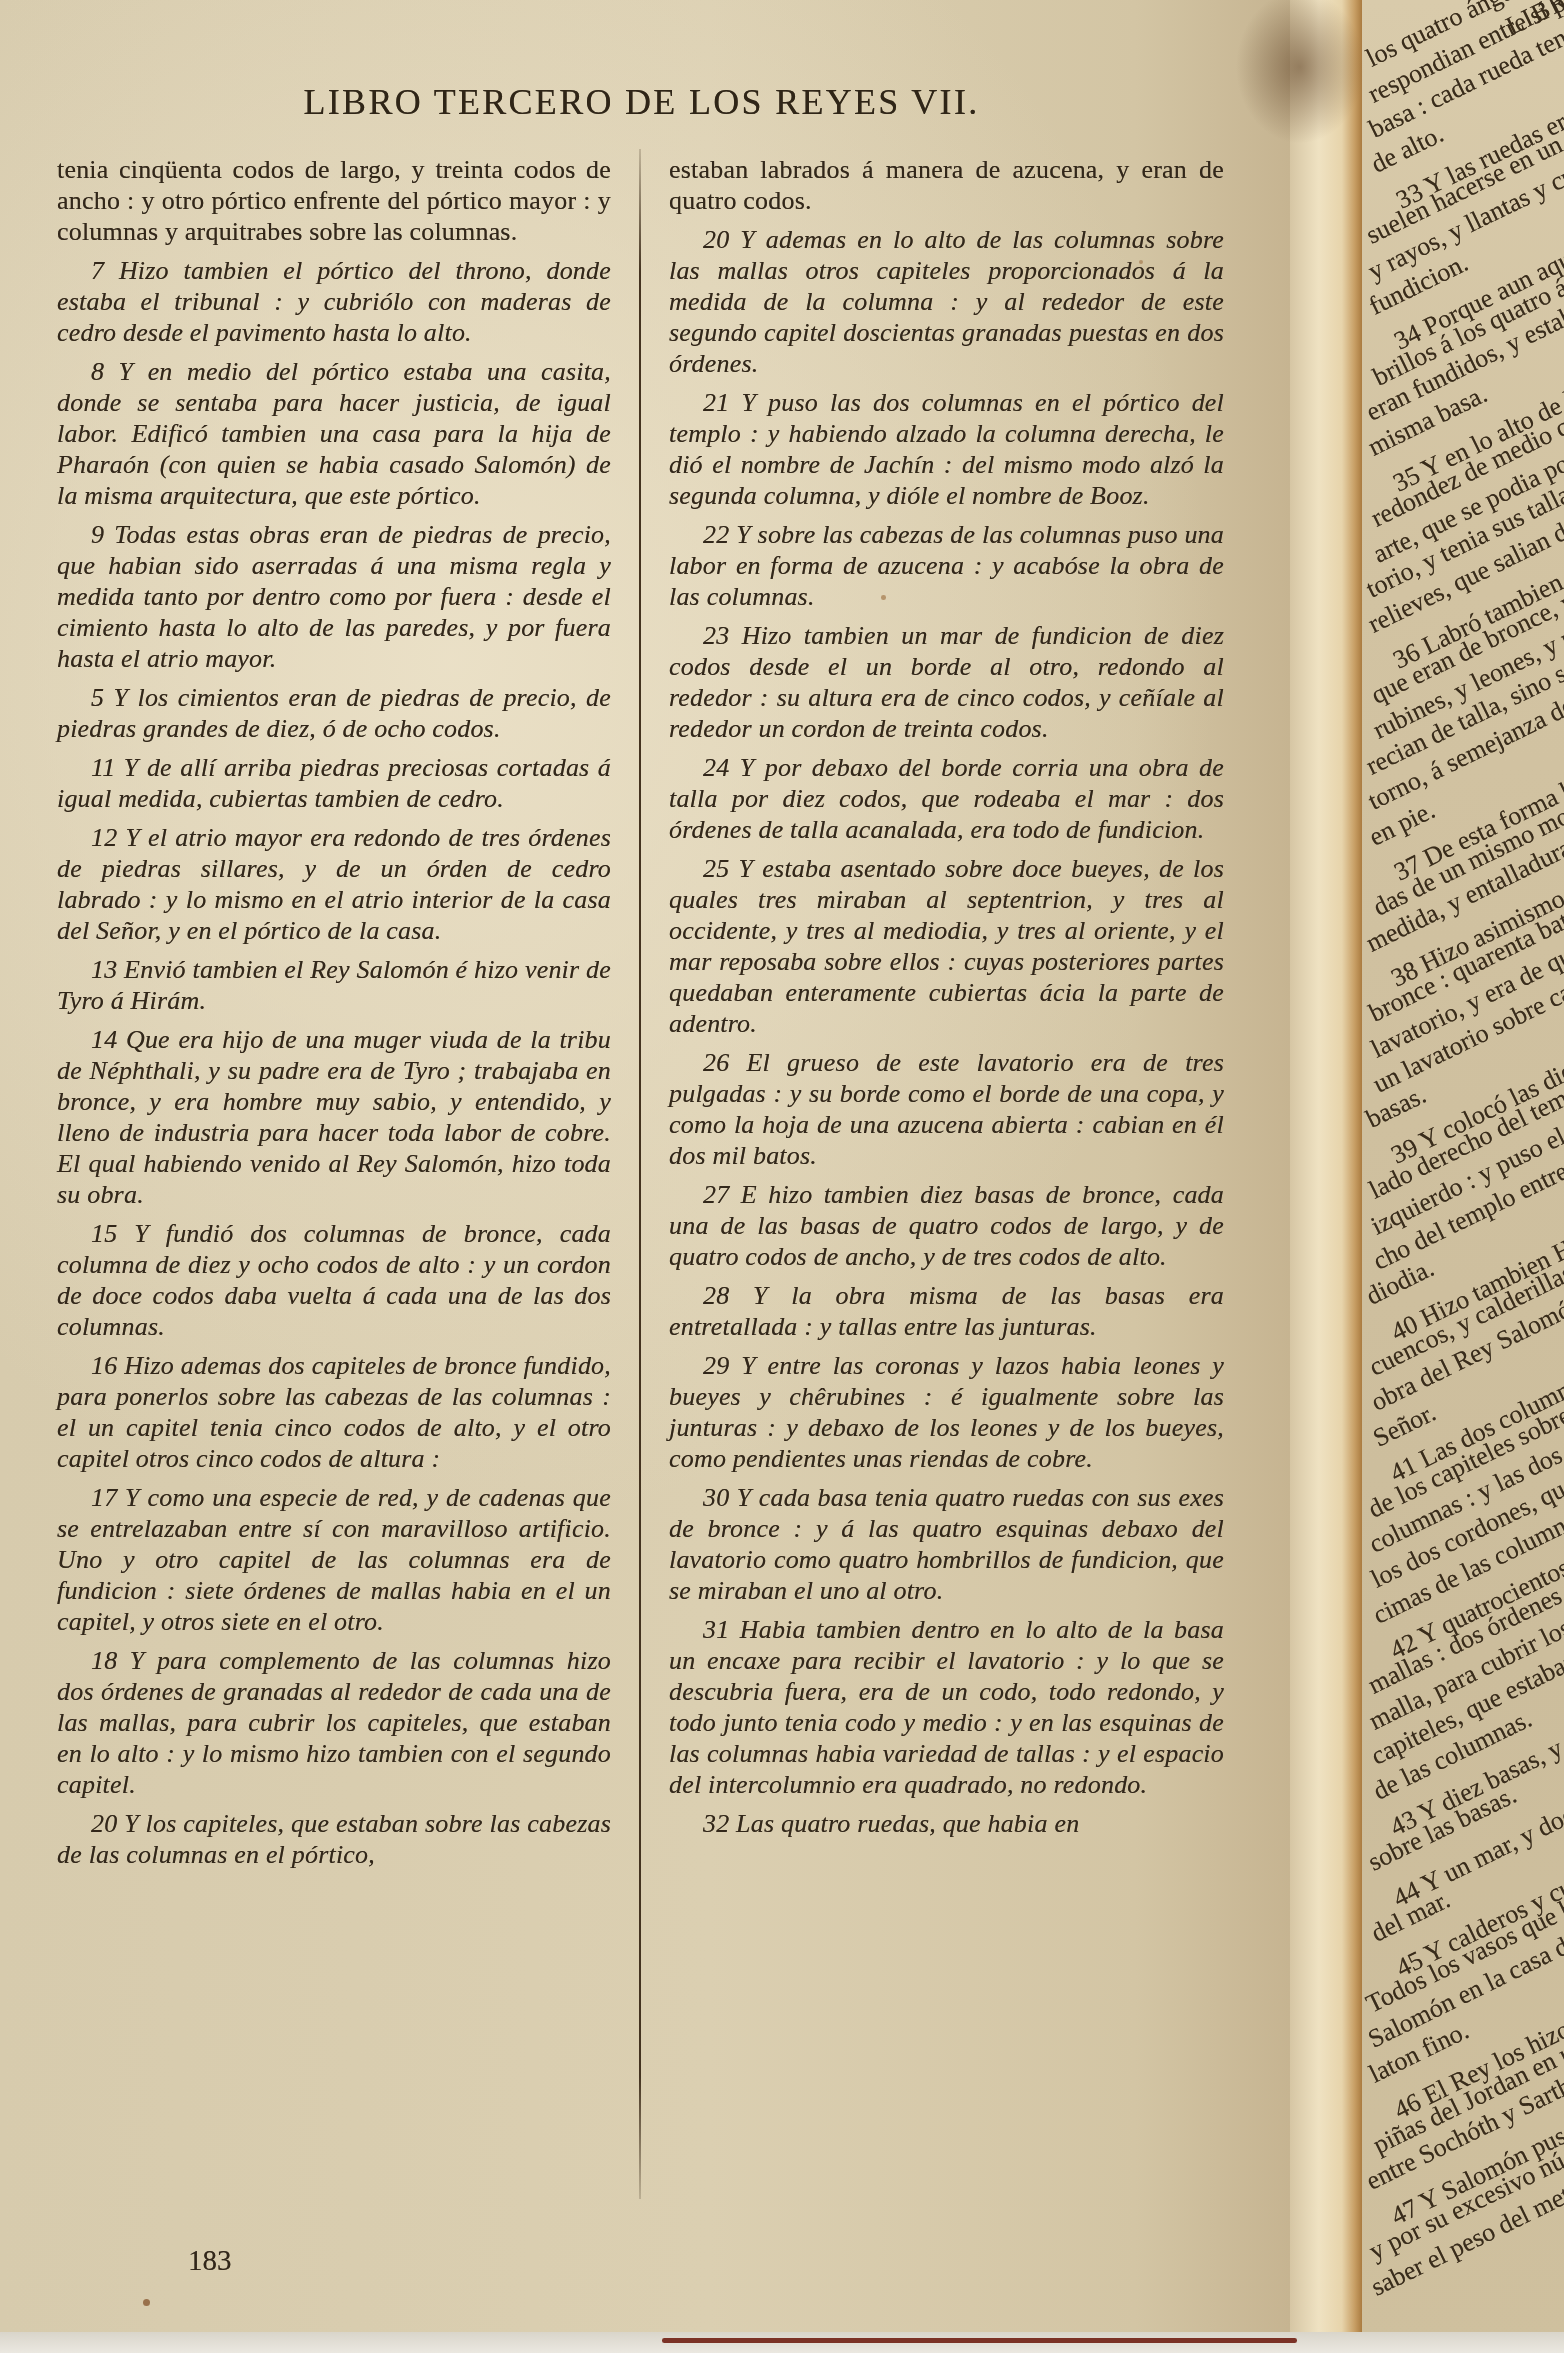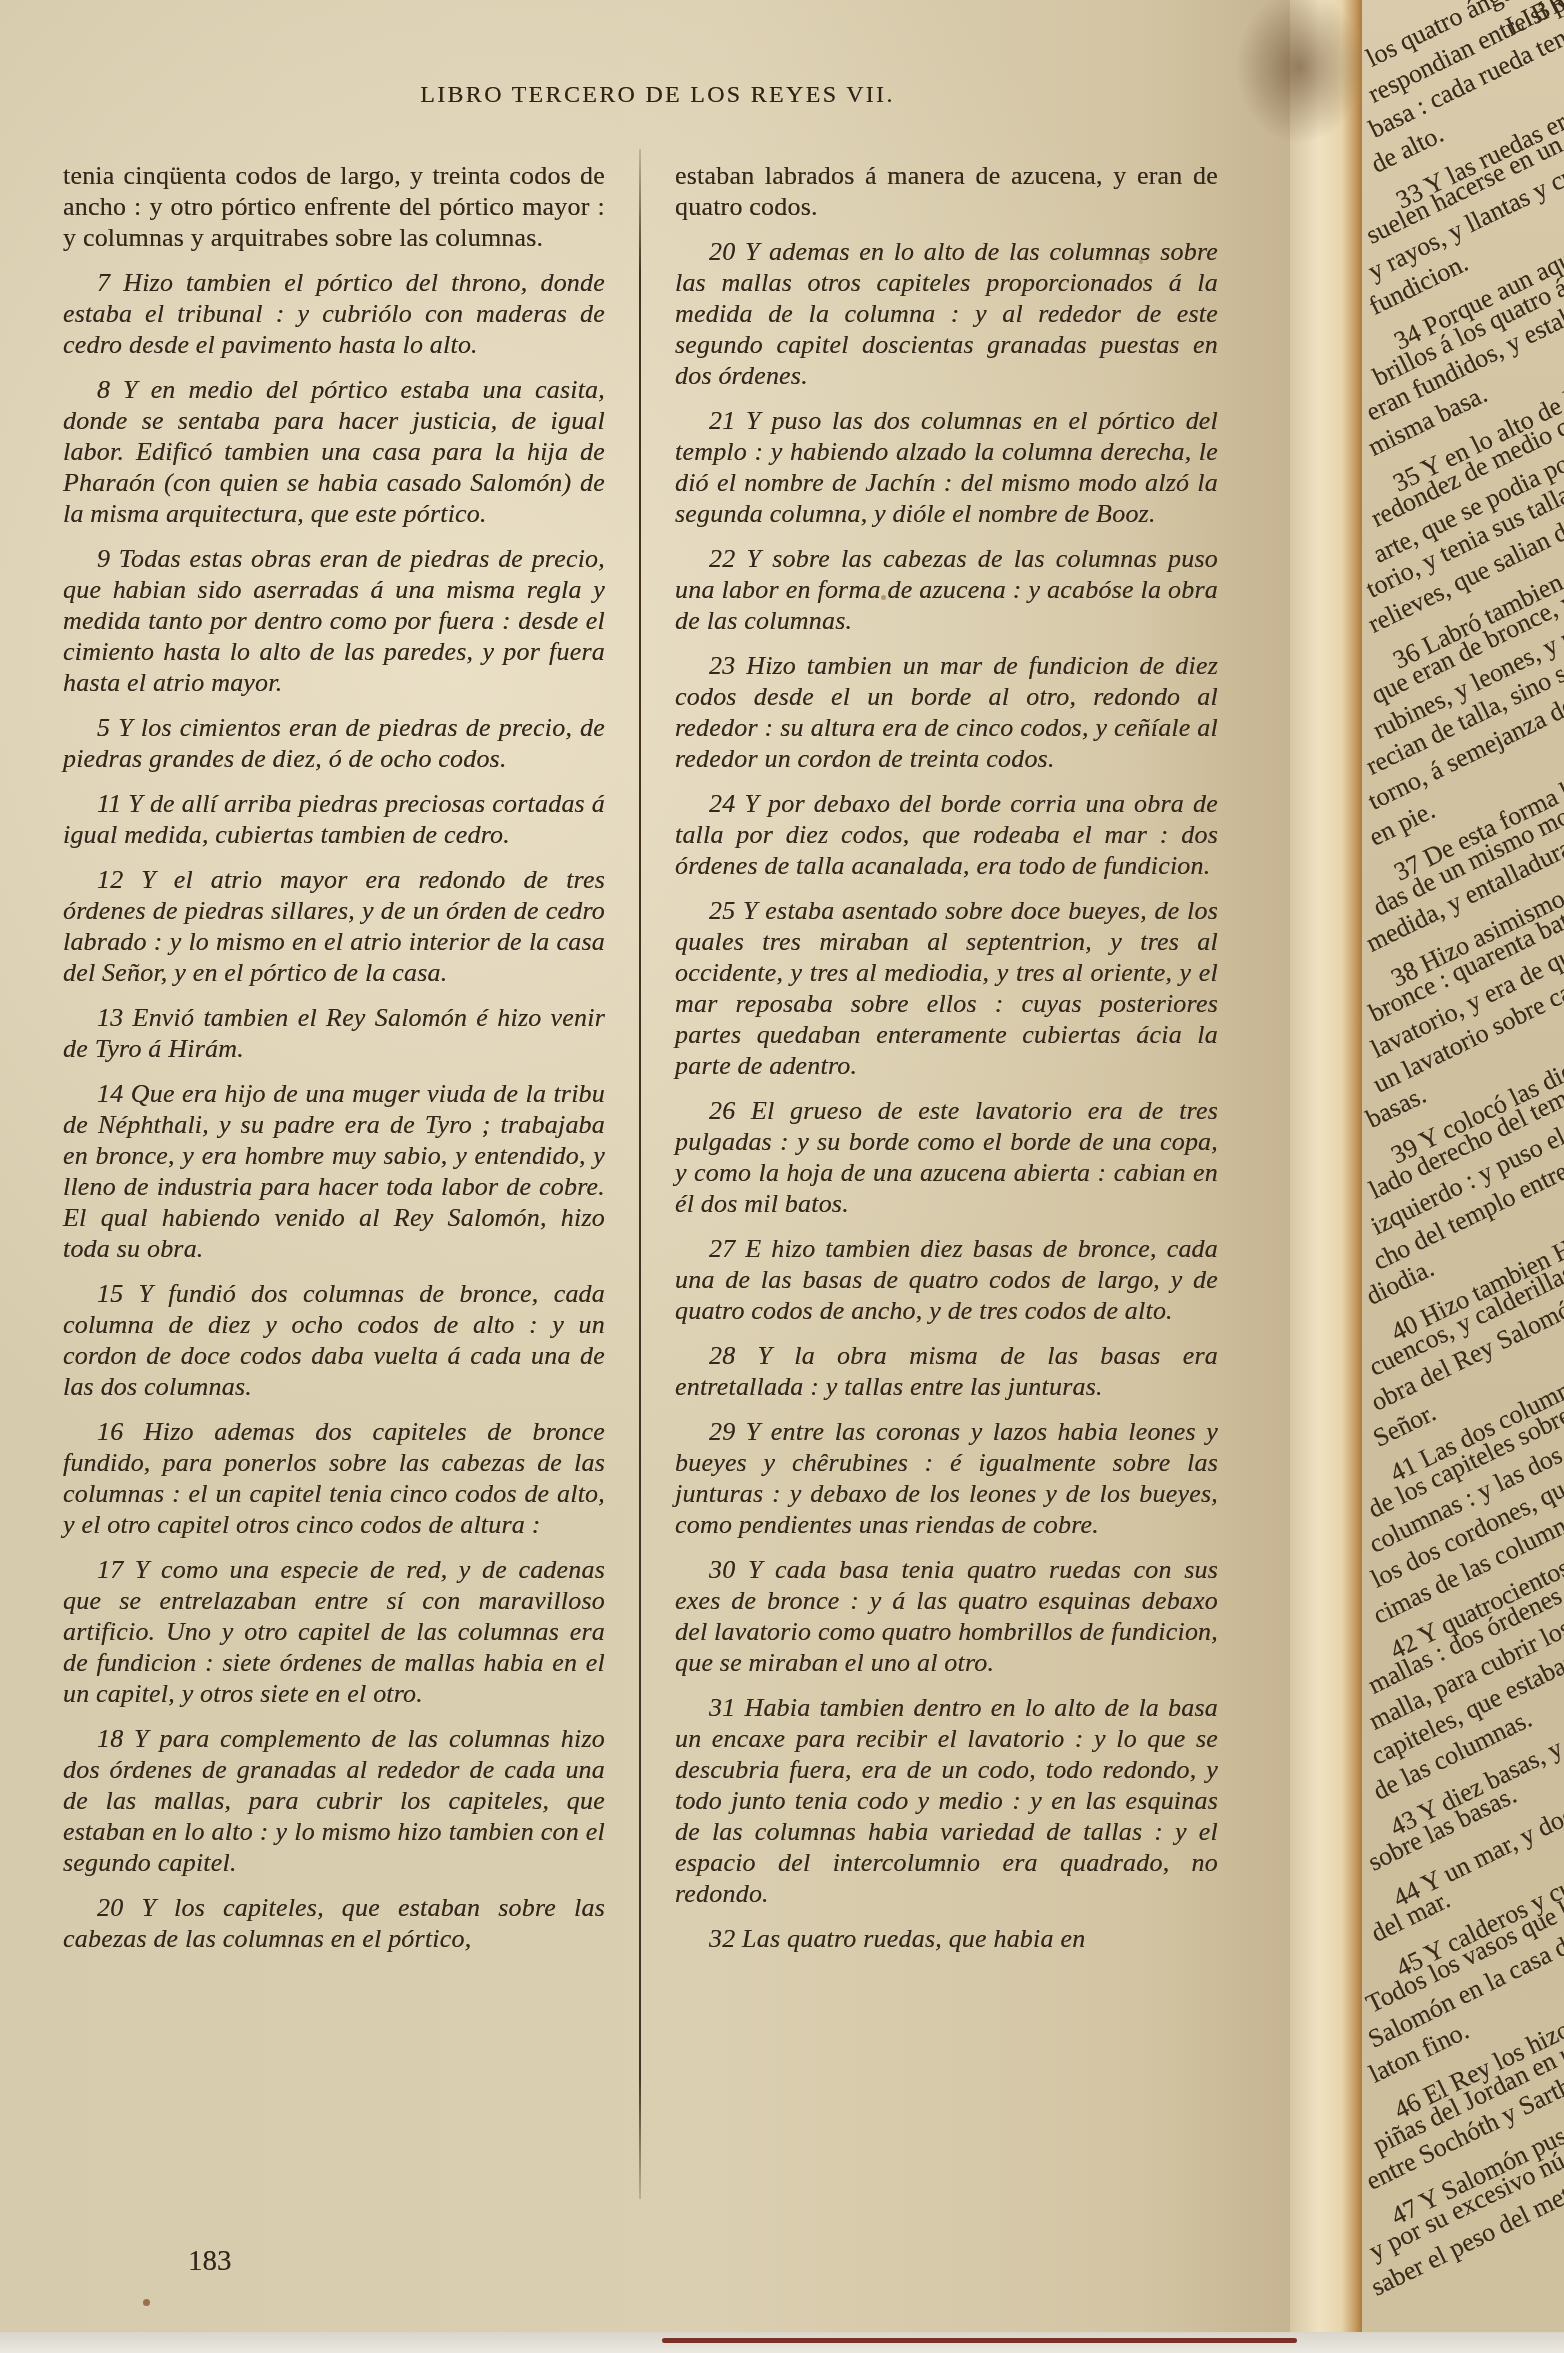--- a/index.html
+++ b/index.html
@@ -11,36 +11,36 @@
   body{background:#cfc0a0;}
 
   .main-page{
     position:absolute;left:0;top:0;width:1290px;height:2354px;
     background:
       radial-gradient(1095px 1252px at 35% 28%, rgba(236,226,201,.9) 0%, rgba(236,226,201,0) 70%),
       linear-gradient(90deg, #d7cbad 0%, #dbcfb1 55%, #d3c5a4 88%, #c6b491 100%),
       #d9cdaf;
   }
   .page-header{
-    position:absolute;left:16px;top:81px;width:1283px;text-align:center;
-    font-family:"Liberation Serif","DejaVu Serif",serif;
-    font-size:24px;letter-spacing:2.3px;color:#2f2517;
+    position:absolute;left:0;top:81px;width:1283px;text-align:center;
+    font-family:"Liberation Serif","DejaVu Serif",serif;
+    font-size:36px;letter-spacing:2.3px;color:#2f2517;
     text-shadow:0 0 0.5px rgba(47,37,23,.65);
     white-space:nowrap;
   }
   .text-col{
     position:absolute;top:146px;height:2113px;overflow:hidden;
     font-family:"Liberation Serif","DejaVu Serif",serif;
     font-size:26px;line-height:31px;color:#32271a;
     text-align:justify;letter-spacing:0.2px;
     text-shadow:0 0 0.4px rgba(50,39,26,.55);
   }
   .col-left{left:49px;width:570px;}
   .col-right{left:661px;width:571px;}
-  .text-col p{margin:14px;}
+  .text-col p{margin:8px;}
   .text-col p.indent{text-indent:34px;font-style:italic;}
   .divider-rule{
     position:absolute;left:639px;top:149px;width:2.3px;height:2050px;
     background:linear-gradient(180deg, rgba(62,47,29,.2), #443320 6%, #443320 94%, rgba(62,47,29,.2));
   }
   .page-number{
     position:absolute;left:188px;top:2244px;
     font-family:"Liberation Serif","DejaVu Serif",serif;
     font-size:29px;color:#32271a;text-shadow:0 0 0.4px rgba(50,39,26,.55);
   }

